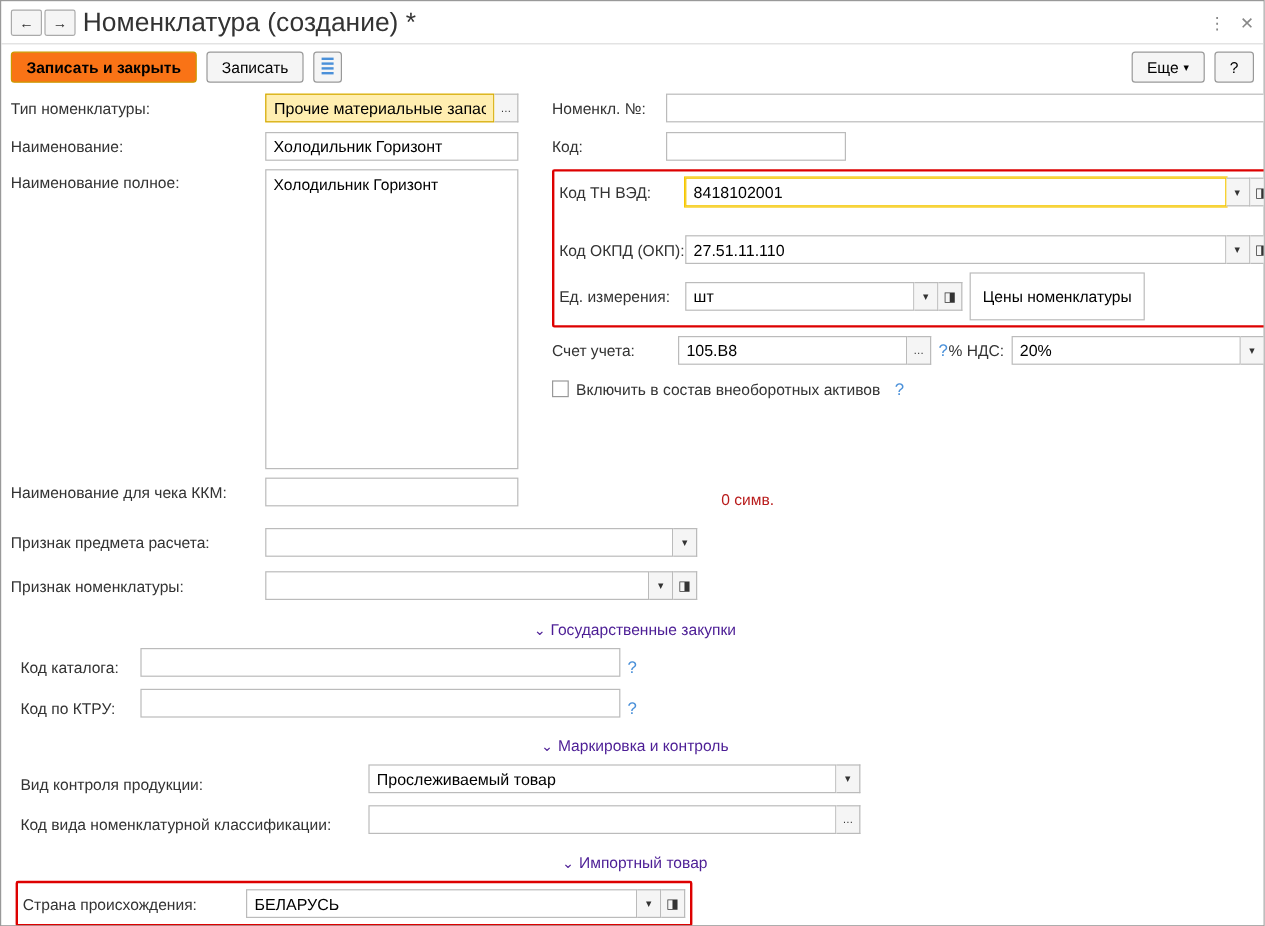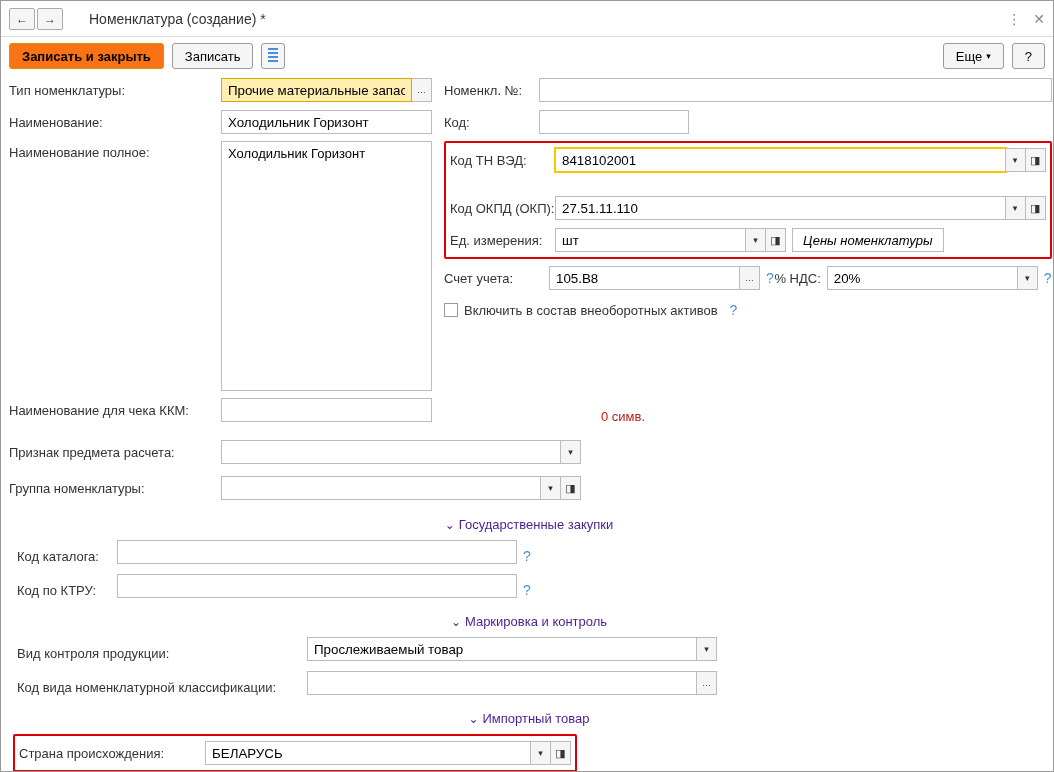--- a/index.html
+++ b/index.html
@@ -1,30 +1,30 @@
 <!DOCTYPE html>
 <html><head>
 <meta charset="utf-8">
 <style>
 * { box-sizing: border-box; margin: 0; padding: 0; }
 body { font-family: Arial, sans-serif; font-size: 13px; color: #333; background: #fff; }
 .window { border: 1px solid #999; width: 1054px; height: 772px; overflow: hidden; position: relative; }
 .titlebar { display: flex; align-items: center; padding: 4px 8px; border-bottom: 1px solid #ddd; height: 36px; }
 .nav-btn { width: 26px; height: 22px; border: 1px solid #aaa; background: #f5f5f5; border-radius: 2px; margin-right: 2px; display: flex; align-items: center; justify-content: center; cursor: pointer; font-size: 12px; }
-.title-text { font-size: 14px; margin-left: 24px; flex: 1; }
+.title-text { font-size: 22px; margin-left: 4px; flex: 1; }
 .title-right { display: flex; gap: 12px; align-items: center; }
 .icon-btn { cursor: pointer; color: #888; font-size: 14px; }
 .toolbar { display: flex; align-items: center; padding: 6px 8px; gap: 8px; }
 .btn { border: 1px solid #999; background: #f5f5f5; padding: 4px 12px; border-radius: 3px; cursor: pointer; font-size: 13px; height: 26px; display: flex; align-items: center; }
 .btn.primary { background: #f97316; border-color: #cc9900; font-weight: bold; }
 .btn.icon-only { padding: 4px 6px; }
 .btn.small-dd::after { content: "▾"; margin-left: 4px; font-size: 9px; }
 .spacer { flex: 1; }
 .content { padding: 2px 8px; display: flex; flex-direction: column; gap: 4px; }
-.two-col { display: flex; gap: 12px; }
+.two-col { display: flex; gap: 28px; }
 .col-left { width: 572px; }
 .col-right { flex: 1; }
 .row { display: flex; align-items: center; margin-bottom: 6px; min-height: 26px; }
 .label { width: 212px; flex-shrink: 0; }
 .label.short { width: 100px; }
 .label.med { width: 186px; }
 .label.r { width: 95px; }
 .label.r2 { width: 105px; }
 .input-wrap { display: flex; flex: 1; }
 .input { border: 1px solid #bbb; padding: 3px 6px; height: 24px; background: #fff; flex: 1; min-width: 0; }
@@ -35,21 +35,21 @@
 .ext-btn { width: 20px; height: 24px; border: 1px solid #bbb; border-left: none; background: #f5f5f5; display: flex; align-items: center; justify-content: center; cursor: pointer; font-size: 11px; }
 .checkbox-row { display: flex; align-items: center; gap: 6px; }
 .checkbox { width: 14px; height: 14px; border: 1px solid #999; cursor: pointer; }
 .help { color: #4a90d9; cursor: pointer; margin-left: 6px; font-size: 14px; }
 .info-text { color: #b91c1c; margin-left: 12px; }
 .section-header { color: #4c1d95; cursor: pointer; display: flex; align-items: center; gap: 4px; margin: 6px 0 4px 4px; justify-content: center; }
 .section-header::before { content: "⌄"; font-size: 12px; }
 .red-box { border: 2px solid #d00; padding: 4px; border-radius: 2px; }
 .right-group { display: flex; flex-direction: column; gap: 6px; }
 .narrow-input { width: 150px; flex: none; }
-.prices-btn { border: 1px solid #bbb; padding: 3px 10px; height: 24px; background: #fff; cursor: pointer; margin-left: 6px; font-size: 13px; white-space: nowrap; font-style: italic; }
+.prices-btn { border: 1px solid #bbb; padding: 3px 10px; height: 40px; background: #fff; cursor: pointer; margin-left: 6px; font-size: 13px; white-space: nowrap; }
 .subrow { display: flex; align-items: flex-end; margin-bottom: 6px; padding-left: 8px; }
 .sublabel { width: 290px; flex-shrink: 0; }
 .list-icon { width: 10px; display: inline-block; }
 .list-icon span { display: block; width: 10px; height: 2px; background: #4a90d9; margin-bottom: 2px; }
 </style>
 </head>
 <body>
 
 <div class="window">
   <div class="titlebar">
@@ -171,21 +171,21 @@
 
     <div class="row">
       <div class="label">Признак предмета расчета:</div>
       <div class="input-wrap" style="width:360px;flex:none">
         <input class="input" value="" style="">
         <div class="dd-btn">▾</div>
       </div>
     </div>
 
     <div class="row">
-      <div class="label">Группа номенклатуры:</div>
+      <div class="label">Признак номенклатуры:</div>
       <div class="input-wrap" style="width:360px;flex:none">
         <input class="input" value="" style="">
         <div class="dd-btn">▾</div>
         <div class="ext-btn">◨</div>
       </div>
     </div>
 
     <div class="section-header">
         <span>Государственные закупки</span>
       </div>

